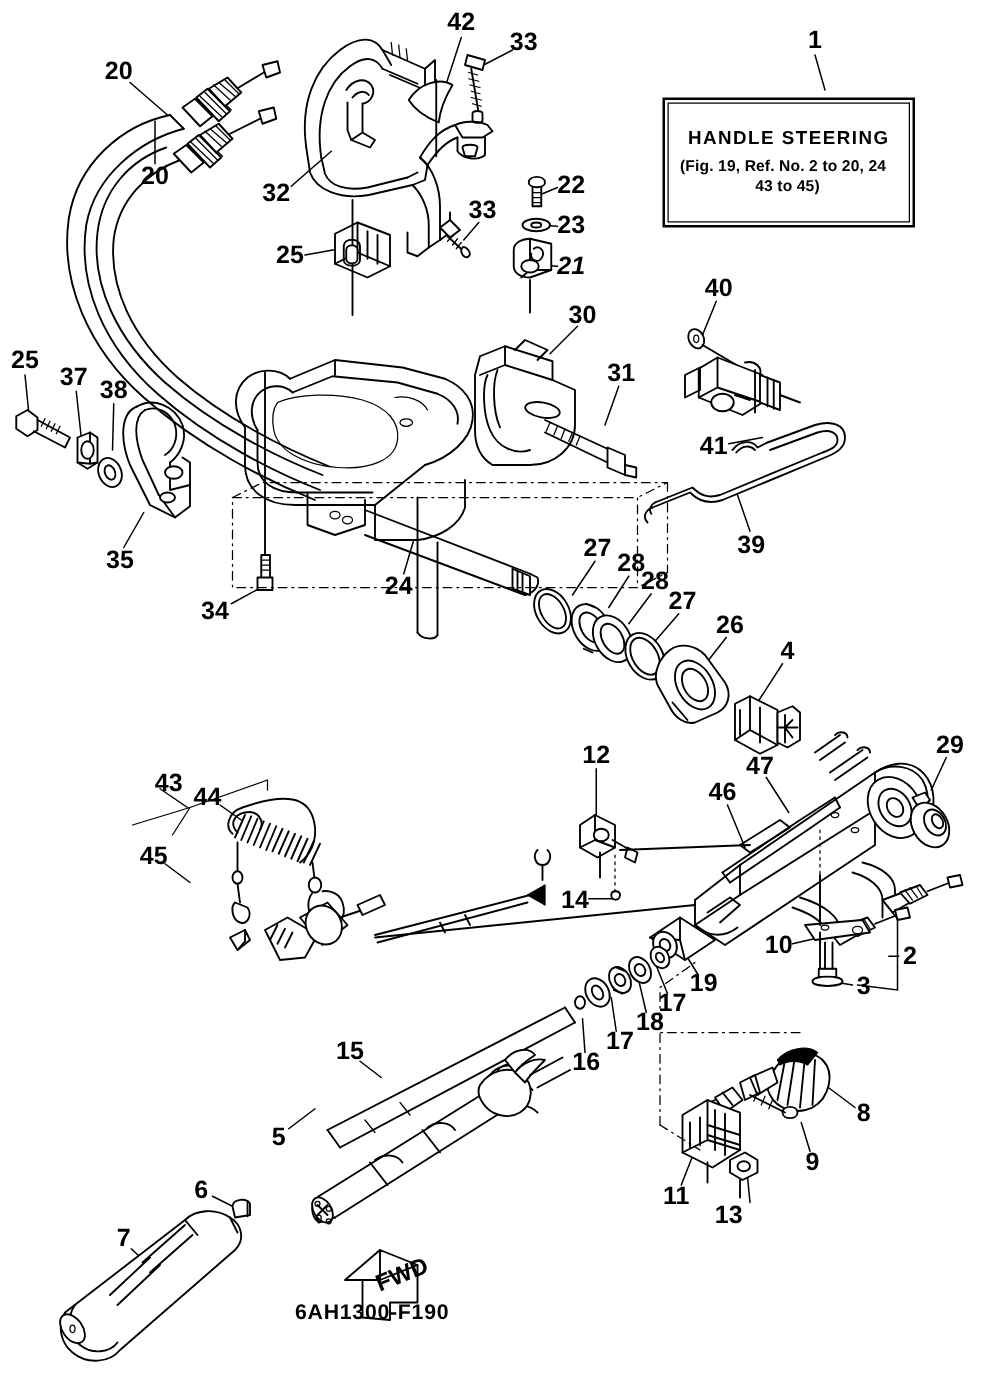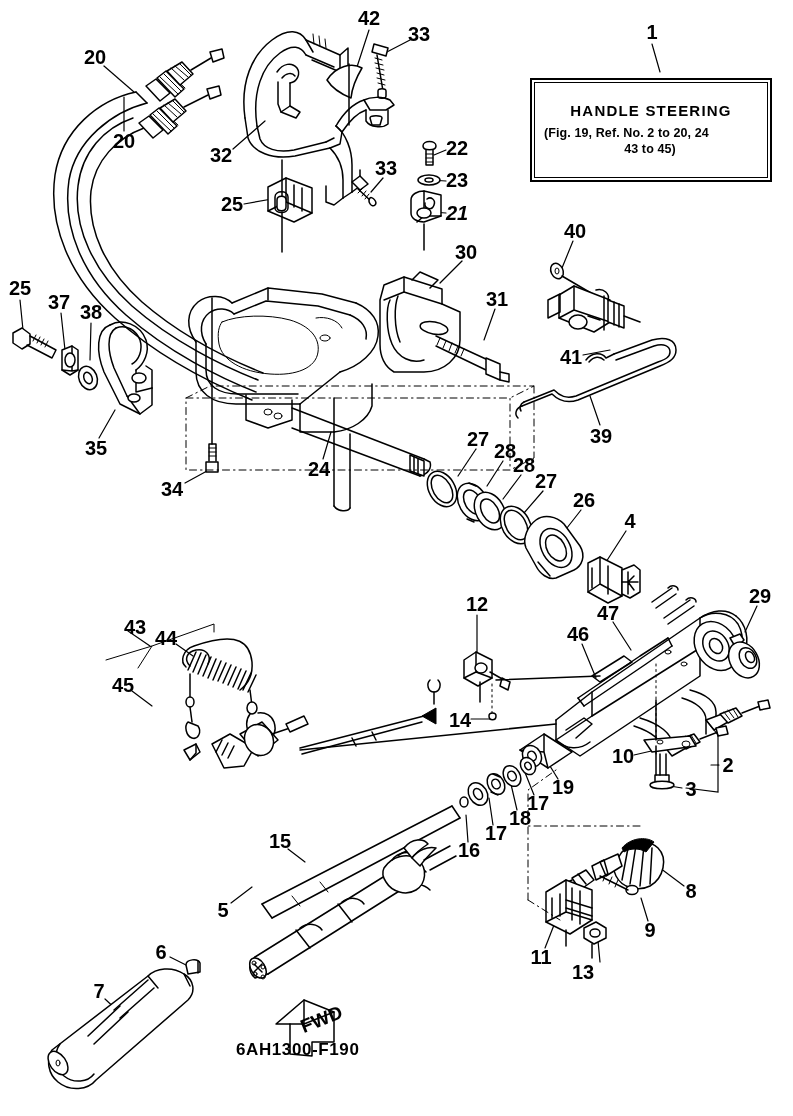--- a/index.html
+++ b/index.html
@@ -13,21 +13,21 @@
   #art{position:absolute;left:0;top:0;width:793px;height:1116px;}
   .callout{
     position:absolute;
     font-family:"Liberation Sans","DejaVu Sans",sans-serif;
     font-size:20px;font-weight:700;color:#000;
     letter-spacing:0px;line-height:1;
     white-space:nowrap;
     transform:translate(-50%,-50%);
   }
   #titlebox{
-    position:absolute;left:530px;top:78px;width:242px;height:104px;
+    position:absolute;left:530px;top:78px;width:202px;height:104px;
     border:2px solid #000;background:#fff;
     box-sizing:border-box;
     padding:2px;
   }
   #titlebox .inner{
     border:1px solid #000;width:100%;height:100%;box-sizing:border-box;
     display:flex;flex-direction:column;justify-content:center;
     padding:4px 9px 6px 9px;
   }
   .tb-l1,.tb-l2{

